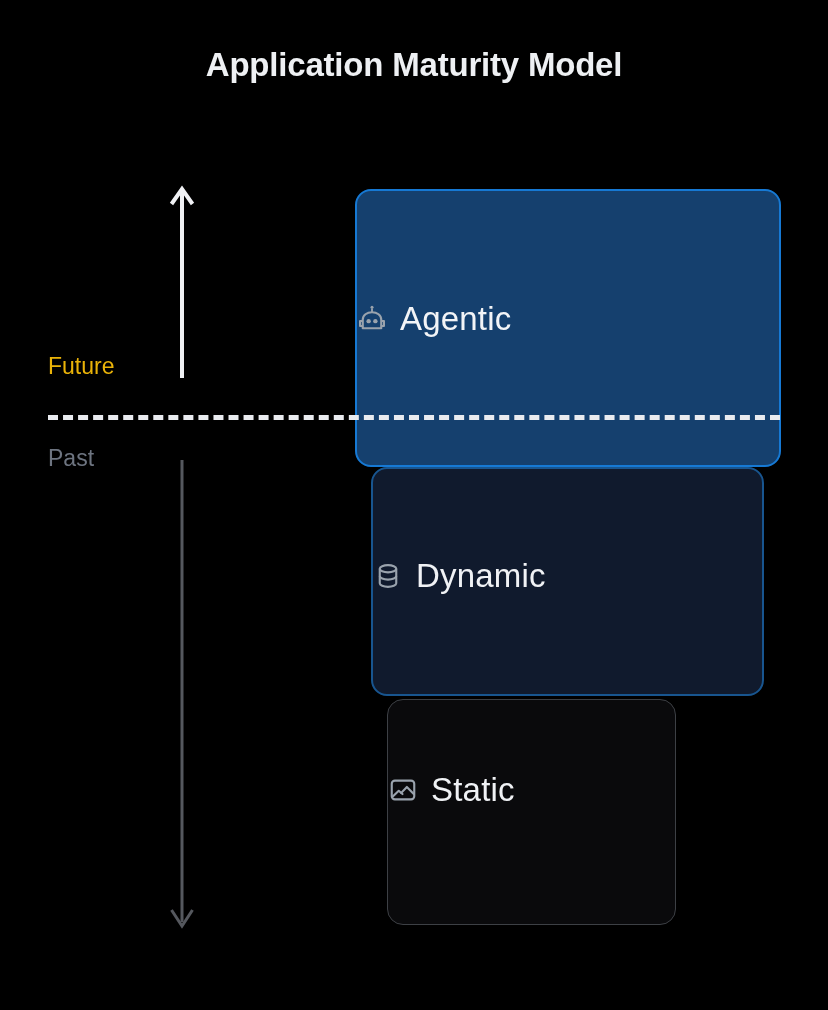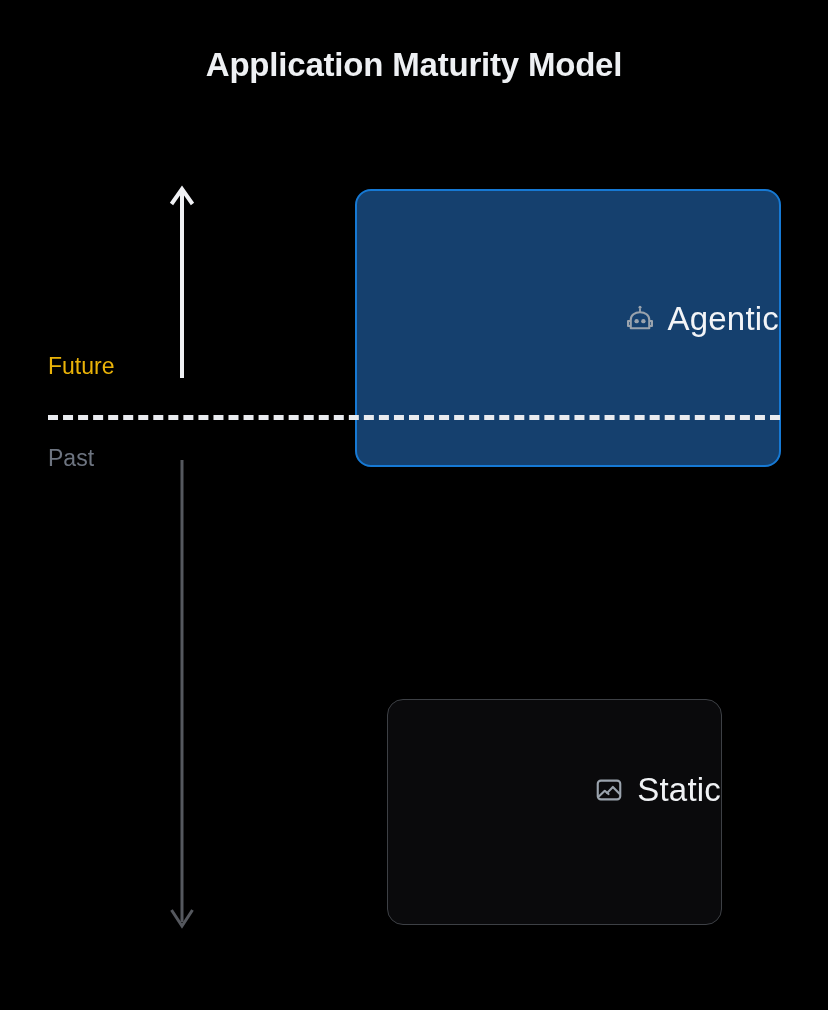--- a/index.html
+++ b/index.html
@@ -94,21 +94,21 @@
     left: 0;
     top: 0;
     width: 828px;
     height: 1010px;
   }
   .layer {
     position: absolute;
     box-sizing: border-box;
     display: flex;
     align-items: center;
-    justify-content: flex-end;
+    justify-content: flex-start;
     border-radius: 16px;
   }
   .layer .layer-inner {
     display: flex;
     align-items: center;
     gap: 13px;
     transform: translateY(var(--label-shift, 0px));
   }
   .layer .layer-label {
     font-size: 33px;
@@ -147,21 +147,21 @@
     border: 2px solid #18558f;
     z-index: 20;
     --label-shift: -6px;
   }
   .layer-dynamic .layer-label { color: #f0f2f5; }
 
   
   .layer-static {
     left: 387px;
     top: 699px;
-    width: 335px;
+    width: 289px;
     height: 226px;
     background: #0a0a0c;
     border: 1px solid #3d4045;
     z-index: 10;
     --label-shift: -22px;
   }
   .layer-static .layer-label { color: #f0f2f5; }
 </style>
 </head>
 <body>
@@ -193,20 +193,30 @@
       <div class="layer-inner">
         <svg class="layer-icon" viewBox="0 0 24 24">
           <rect x="3" y="4.5" width="18" height="15" rx="2.5" ry="2.5" fill="none" stroke="#9aa3ad" stroke-width="1.7"></rect>
           <path d="M3.6 17.4 L8.6 12.6 L11.6 15.2" fill="none" stroke="#9aa3ad" stroke-width="1.7" stroke-linecap="round" stroke-linejoin="round"></path>
           <path d="M10.6 14.3 L15.1 9.6 L20.4 15.0" fill="none" stroke="#9aa3ad" stroke-width="1.7" stroke-linecap="round" stroke-linejoin="round"></path>
         </svg>
         <span class="layer-label">Static</span>
       </div>
     </div>
 
+    <div class="layer layer-dynamic">
+      <div class="layer-inner">
+        <svg class="layer-icon" viewBox="0 0 24 24">
+          <ellipse cx="12" cy="6.2" rx="6.6" ry="2.9" fill="none" stroke="#9aa3ad" stroke-width="1.7"></ellipse>
+          <path d="M5.4 6.2 V17.8 C5.4 19.4 8.35 20.7 12 20.7 C15.65 20.7 18.6 19.4 18.6 17.8 V6.2" fill="none" stroke="#9aa3ad" stroke-width="1.7"></path>
+          <path d="M5.4 12.0 C5.4 13.6 8.35 14.9 12 14.9 C15.65 14.9 18.6 13.6 18.6 12.0" fill="none" stroke="#9aa3ad" stroke-width="1.7"></path>
+        </svg>
+        <span class="layer-label">Dynamic</span>
+      </div>
+    </div>
 
     <div class="layer layer-agentic">
       <div class="layer-inner">
         <svg class="layer-icon" viewBox="0 0 24 24">
           <circle cx="12" cy="2.6" r="1.2" fill="#9aa3ad"></circle>
           <line x1="12" y1="3.6" x2="12" y2="6.6" stroke="#9aa3ad" stroke-width="1.5"></line>
           <path d="M4.6 19.4 V12.6 C4.6 8.9 7.9 6.6 12 6.6 C16.1 6.6 19.4 8.9 19.4 12.6 V19.4 Z" fill="none" stroke="#9aa3ad" stroke-width="1.7" stroke-linejoin="round"></path>
           <path d="M4.6 13.6 H2.4 V17.6 H4.6" fill="none" stroke="#9aa3ad" stroke-width="1.6" stroke-linejoin="round"></path>
           <path d="M19.4 13.6 H21.6 V17.6 H19.4" fill="none" stroke="#9aa3ad" stroke-width="1.6" stroke-linejoin="round"></path>
           <circle cx="9.3" cy="13.7" r="1.75" fill="#9aa3ad"></circle>

